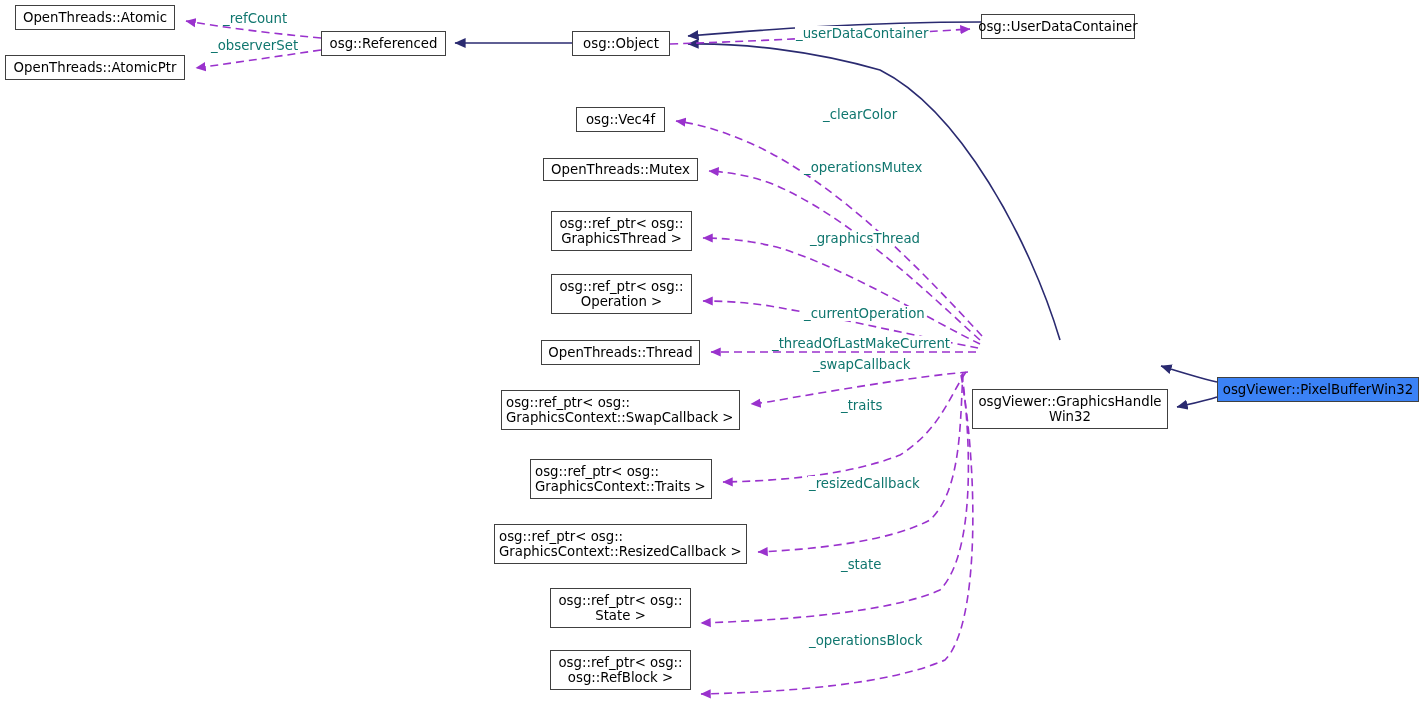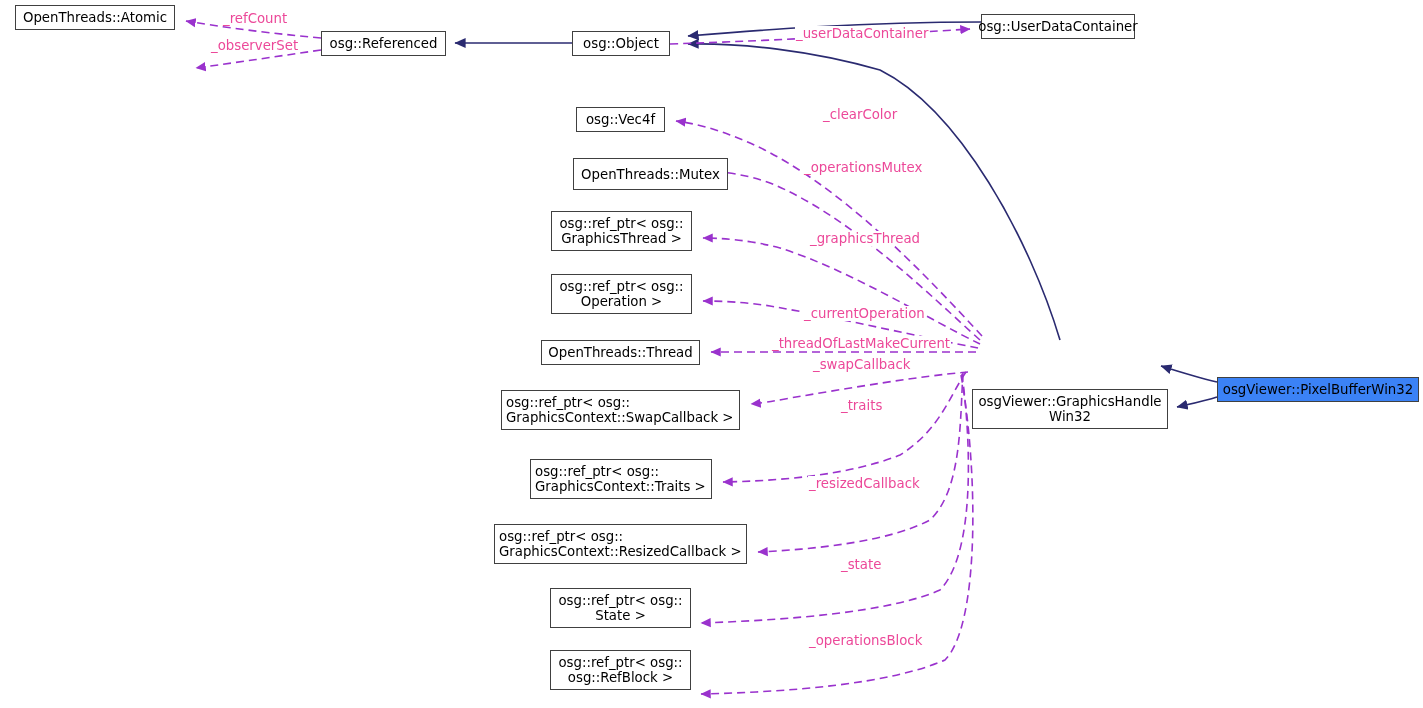--- a/index.html
+++ b/index.html
@@ -27,21 +27,21 @@
     white-space:pre;
     padding:1px 4px;
     z-index:5;
   }
   .node.leftalign{justify-content:flex-start;text-align:left;}
   .node.current{background:#3b82f6;border-color:#404040;}
   .edge-label{
     position:absolute;
     font-size:13.3px;
     line-height:15px;
-    color:#ec4899;
+    color:#0f766e;
     white-space:pre;
     background:#ffffff;
     z-index:6;
     padding:0 1px;
   }
 </style>
 </head>
 <body>
 
 <div id="canvas">
@@ -94,30 +94,31 @@
       <path d="M 963,372 C 960,420 962,490 930,520 C 890,541 820,549 758,552"></path>
 
       <path d="M 962,374 C 972,450 974,555 940,590 C 890,612 790,620 701,623"></path>
 
       <path d="M 961,375 C 978,470 980,625 945,660 C 890,684 790,692 701,694"></path>
     </g>
   </svg>
 
   <div class="node" style="left:15px;top:5px;width:160px;height:25px;">OpenThreads::Atomic</div>
 
+  <div class="node" style="left:5px;top:55px;width:180px;height:25px;">OpenThreads::AtomicPtr</div>
 
   <div class="node" style="left:321px;top:31px;width:125px;height:25px;">osg::Referenced</div>
 
   <div class="node" style="left:572px;top:31px;width:98px;height:25px;">osg::Object</div>
 
   <div class="node" style="left:981px;top:14px;width:154px;height:25px;">osg::UserDataContainer</div>
 
   <div class="node" style="left:576px;top:107px;width:89px;height:25px;">osg::Vec4f</div>
 
-  <div class="node" style="left:543px;top:158px;width:155px;height:32px;margin-left:30px;">OpenThreads::Mutex</div>
+  <div class="node" style="left:543px;top:158px;width:155px;height:23px;">OpenThreads::Mutex</div>
 
   <div class="node" style="left:551px;top:211px;width:141px;height:40px;">osg::ref_ptr&lt; osg::
 GraphicsThread &gt;</div>
 
   <div class="node" style="left:551px;top:274px;width:141px;height:40px;">osg::ref_ptr&lt; osg::
 Operation &gt;</div>
 
   <div class="node" style="left:541px;top:340px;width:159px;height:25px;">OpenThreads::Thread</div>
 
   <div class="node leftalign" style="left:501px;top:390px;width:239px;height:40px;">osg::ref_ptr&lt; osg::

